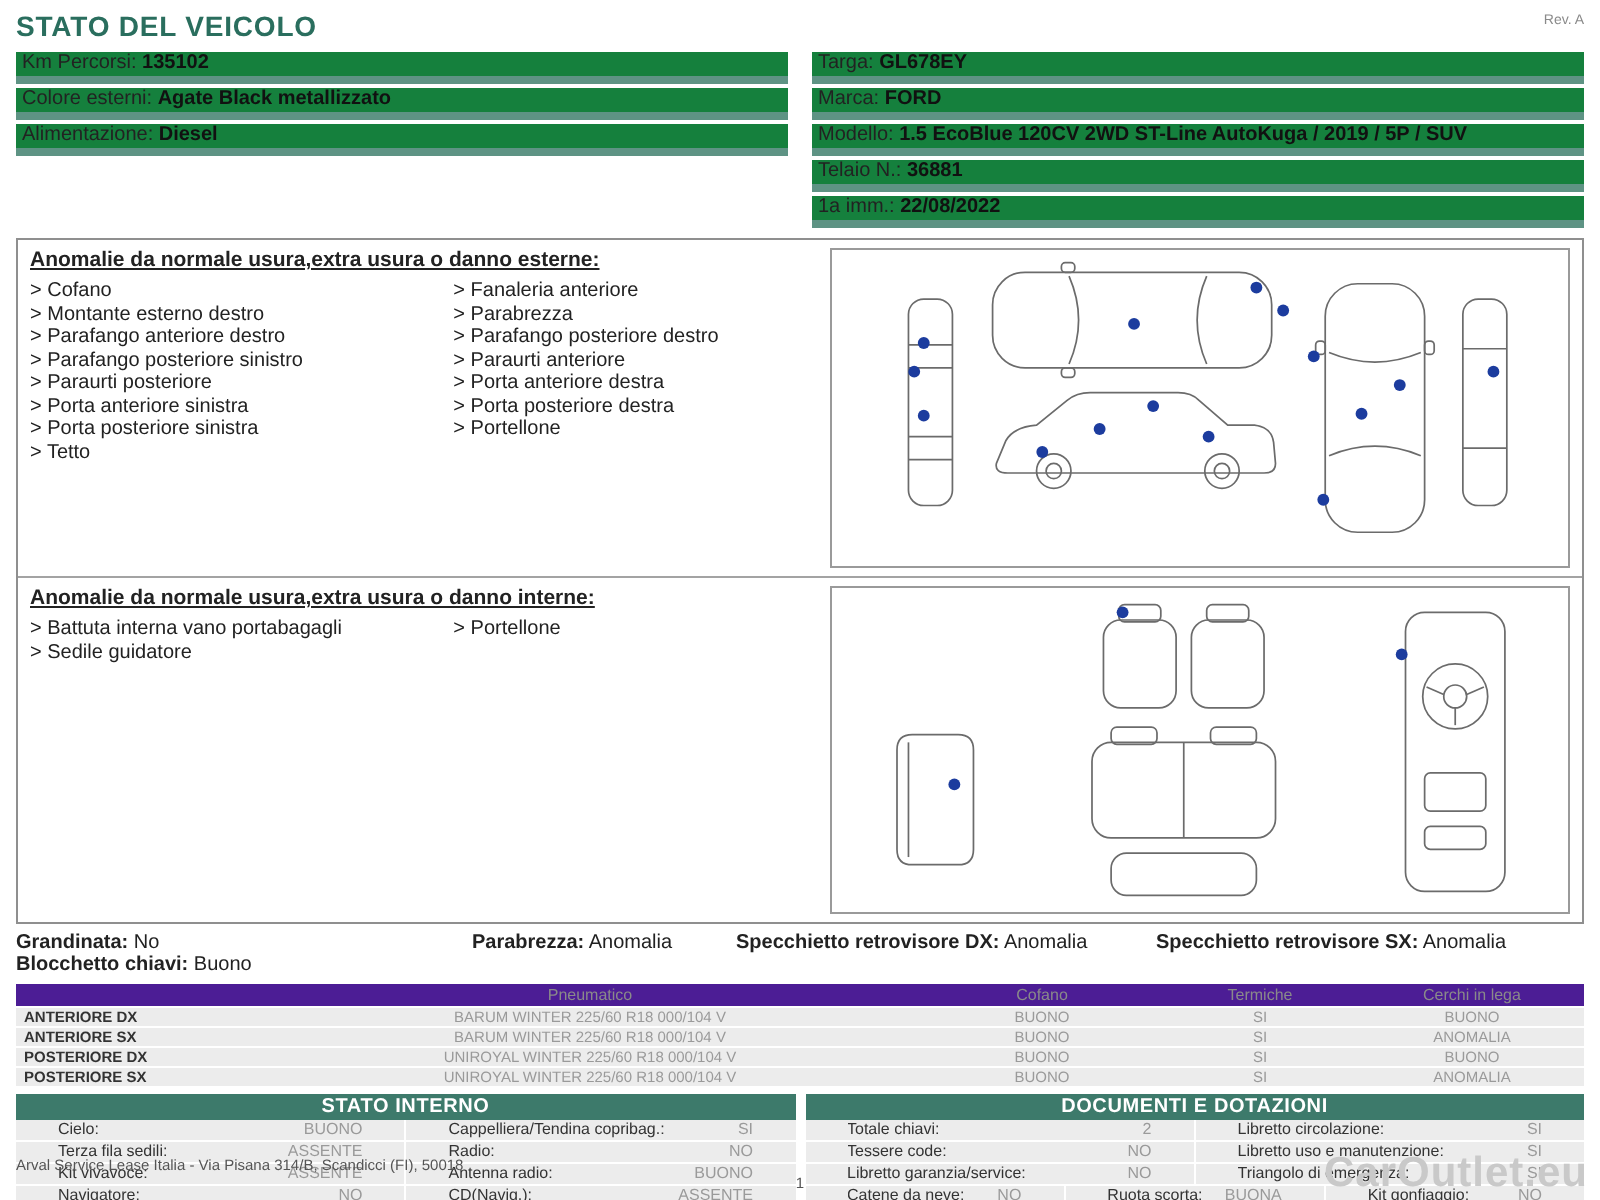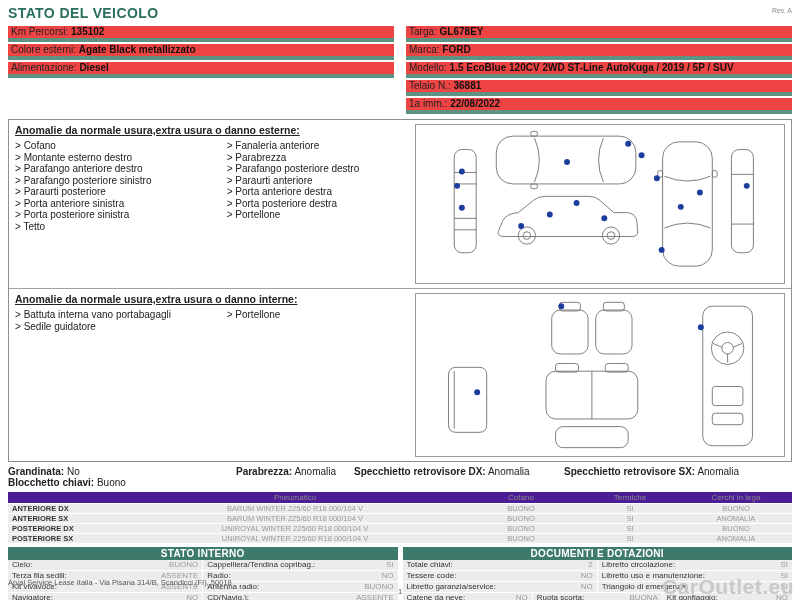--- a/index.html
+++ b/index.html
@@ -5,21 +5,21 @@
   html,body{margin:0;padding:0;}
   body{width:800px;height:600px;background:#ffffff;font-family:"Liberation Sans",sans-serif;position:relative;overflow:hidden;color:#222;}
   .page{padding:5px 8px 0;}
 
   .titlebar{display:flex;justify-content:space-between;align-items:flex-start;margin-bottom:5px;}
   .title{color:#2a6e5e;font-size:14px;font-weight:bold;letter-spacing:.4px;}
   .rev{color:#8a8a8a;font-size:7px;padding-top:2px;}
 
   .info-grid{display:flex;gap:12px;}
   .info-col{flex:1;}
-  .field{font-size:10px;line-height:11px;padding:0 3px 1px;border-bottom:4px solid #5e9384;margin-bottom:2px;background:#ef4444;}
+  .field{font-size:10px;line-height:11px;padding:0 3px 1px;border-bottom:4px solid #5e9384;margin-bottom:2px;background:#15803d;}
   .field .lbl{color:#222;}
   .field .val{font-weight:bold;color:#111;}
 
   .main-box{border:1px solid #8f8f8f;margin-top:3px;}
   .section{display:flex;}
   .section + .section{border-top:1px solid #a3a3a3;}
   .sec-ext{height:168px;}
   .sec-int{height:172px;}
   .sec-text{width:392px;padding:4px 2px 2px 6px;}
   .sec-heading{font-size:10.5px;font-weight:bold;margin-bottom:4px;text-decoration:underline;}
@@ -29,34 +29,34 @@
   .anom-col.c2{width:46%;}
   .anom-col li{padding-left:10px;text-indent:-10px;}
   .anom-col li::before{content:"> ";}
   .diagram-box{flex:1;border:1px solid #9a9a9a;margin:4px 6px;background:#fff;}
   .diagram-box svg{width:100%;height:100%;display:block;}
 
   .summary{margin-top:4px;font-size:10px;line-height:11px;}
   .sum-line{display:flex;}
   .sum-item .lbl{font-weight:bold;}
   .sum-item.w1{width:228px;}
-  .sum-item.w2{width:118px;}
+  .sum-item.w2{width:132px;}
   .sum-item.w3{width:210px;}
 
   .tyres{margin-top:4px;}
   .trow{display:grid;grid-template-columns:120px 1fr 118px 100px 112px;background:#ececec;border-bottom:1px solid #fff;align-items:center;height:9px;font-size:7.5px;color:#9a9a9a;}
   .trow.head{background:#4c1d95;color:#8a8a8a;font-size:8px;height:11px;}
   .tcell{text-align:center;overflow:hidden;white-space:nowrap;}
   .tcell.pos{text-align:left;padding-left:4px;font-weight:bold;color:#333;}
 
   .bottom{display:flex;gap:5px;margin-top:3px;}
   .btable{flex:1;}
   .btable .bar{background:#3d7a6b;color:#fff;font-weight:bold;text-align:center;font-size:10px;line-height:13px;letter-spacing:.3px;}
   .brow{display:flex;background:#ececec;border-bottom:1px solid #fff;font-size:8px;line-height:10px;color:#333;}
-  .bpair{flex:1;display:flex;justify-content:space-between;padding:0 4px;border-left:1px solid #fff;min-width:0;}
+  .bpair{flex:1;display:flex;justify-content:space-between;padding:0 21px;border-left:1px solid #fff;min-width:0;}
   .bpair:first-child{border-left:none;}
   .bpair .k{white-space:nowrap;overflow:hidden;}
   .bpair .v{color:#9a9a9a;padding-left:3px;}
 
   .footer{position:absolute;left:8px;right:8px;bottom:4px;display:flex;font-size:7.5px;color:#555;flex-direction:column;}
   .footer .company{flex:1;}
   .footer .pg{flex:1;text-align:center;}
   .footer .sp{flex:1;}
   .watermark{position:absolute;right:6px;bottom:1px;font-size:21px;color:#c9c9c9;font-weight:bold;letter-spacing:.5px;}
 </style>

